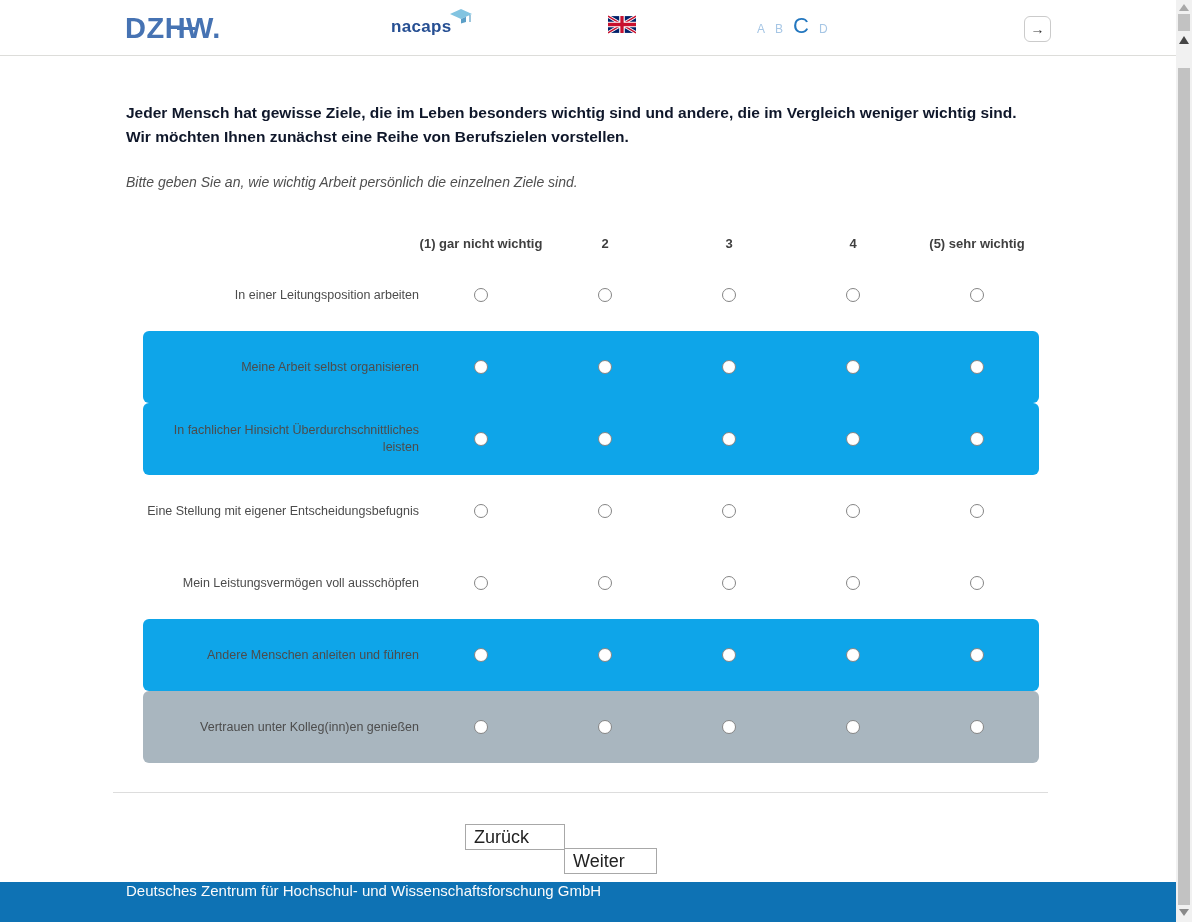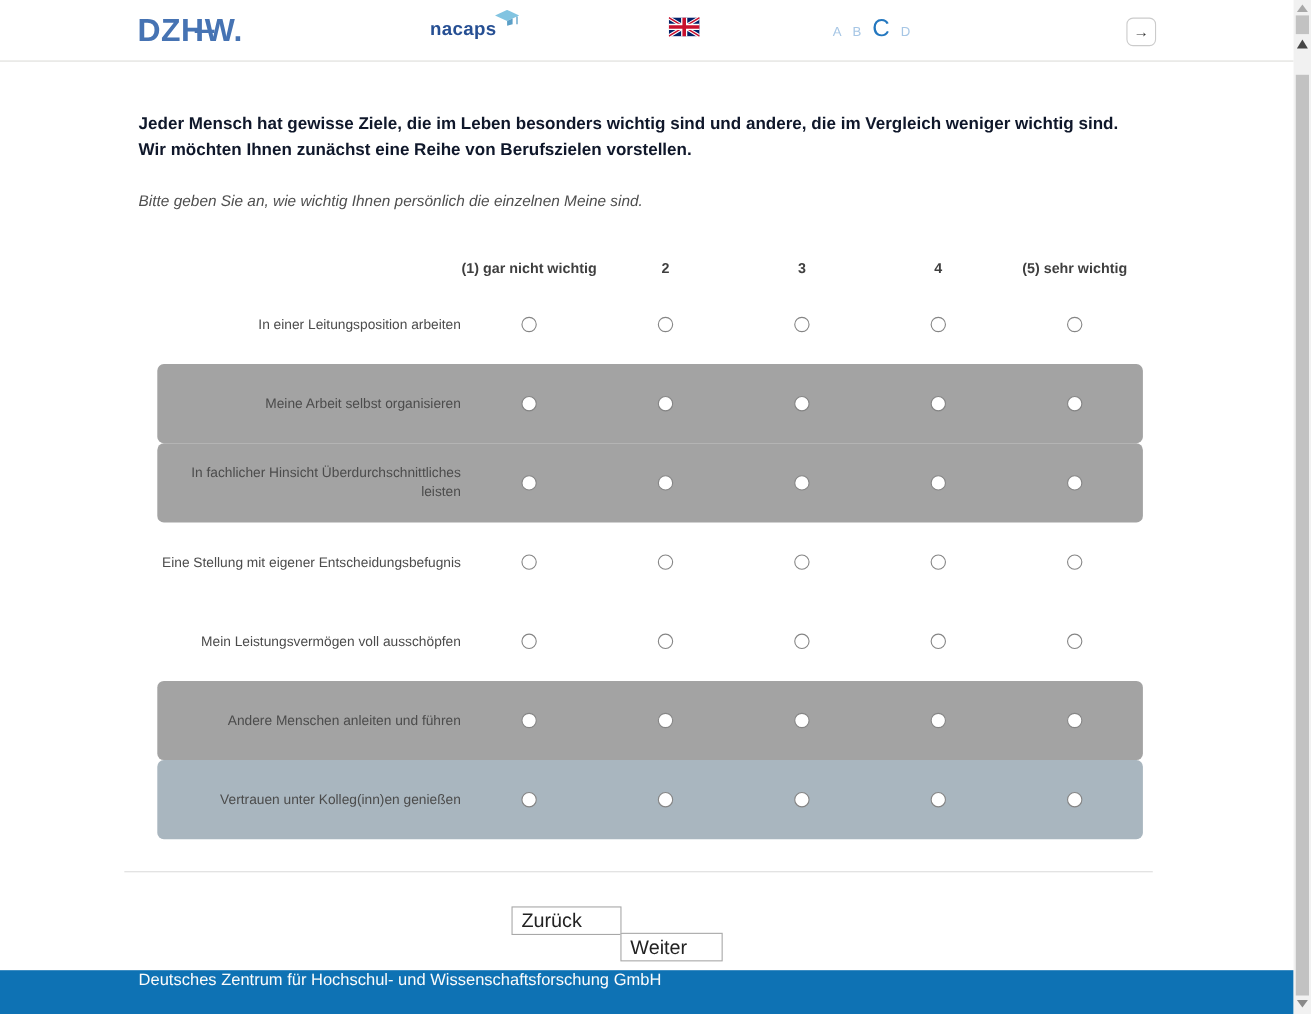--- a/index.html
+++ b/index.html
@@ -29,21 +29,21 @@
   .intro { position: absolute; top: 101px; left: 126px; font-size: 15.5px; font-weight: bold; color: #0f172a;
            line-height: 24px; white-space: nowrap; }
   .instruction { position: absolute; top: 174px; left: 126px; font-size: 14px; font-style: italic; color: #4f4f4f; }
 
   
   .matrix-header { position: absolute; top: 234px; left: 143px; width: 896px; display: flex; }
   .label-spacer { width: 276px; }
   .col-head { width: 124px; text-align: center; font-size: 13px; font-weight: bold; color: #3f3f3f; line-height: 15px; padding-top: 2px; }
   .matrix-rows { position: absolute; top: 259px; left: 143px; width: 896px; }
   .m-row { display: flex; height: 72px; border-radius: 6px; justify-content: center; }
-  .m-row.alt { background: #a3a3a3; }
+  .m-row.alt { background: #0ea5e9; }
   .m-row.hl { background: #a9b6bf; }
   .row-label { width: 276px; display: flex; align-items: center; justify-content: flex-end;
                text-align: right; font-size: 12.5px; color: #4c4c4c; line-height: 17px; }
   .cell { width: 124px; display: flex; align-items: center; justify-content: center; }
   .radio { width: 14px; height: 14px; border: 1px solid #858585; border-radius: 50%; background: #fff; cursor: pointer; display: block; }
 
   
   .divider { position: absolute; top: 792px; left: 113px; width: 935px; height: 0; border-top: 1px solid #dddddd; }
   .nav-buttons { position: absolute; top: 824px; left: 465px; display: flex; }
   .nav-btn { height: 26px; border: 1px solid #a8a8a8; background: #fff; font-size: 18px; color: #222;
@@ -108,21 +108,21 @@
     <div class="fwd-btn">
       <span>→</span>
     </div>
   </header>
 
   <div class="intro">
     <div>Jeder Mensch hat gewisse Ziele, die im Leben besonders wichtig sind und andere, die im Vergleich weniger wichtig sind.</div>
     <div>Wir möchten Ihnen zunächst eine Reihe von Berufszielen vorstellen.</div>
   </div>
 
-  <div class="instruction">Bitte geben Sie an, wie wichtig Ihnen persönlich die einzelnen Meine sind.</div>
+  <div class="instruction">Bitte geben Sie an, wie wichtig Arbeit persönlich die einzelnen Ziele sind.</div>
 
   <div class="matrix-header">
     <div class="label-spacer"></div>
     <div style="display:flex">
         <div class="col-head">(1) gar nicht wichtig</div>
         <div class="col-head">2</div>
         <div class="col-head">3</div>
         <div class="col-head">4</div>
         <div class="col-head">(5) sehr wichtig</div>
       </div>

